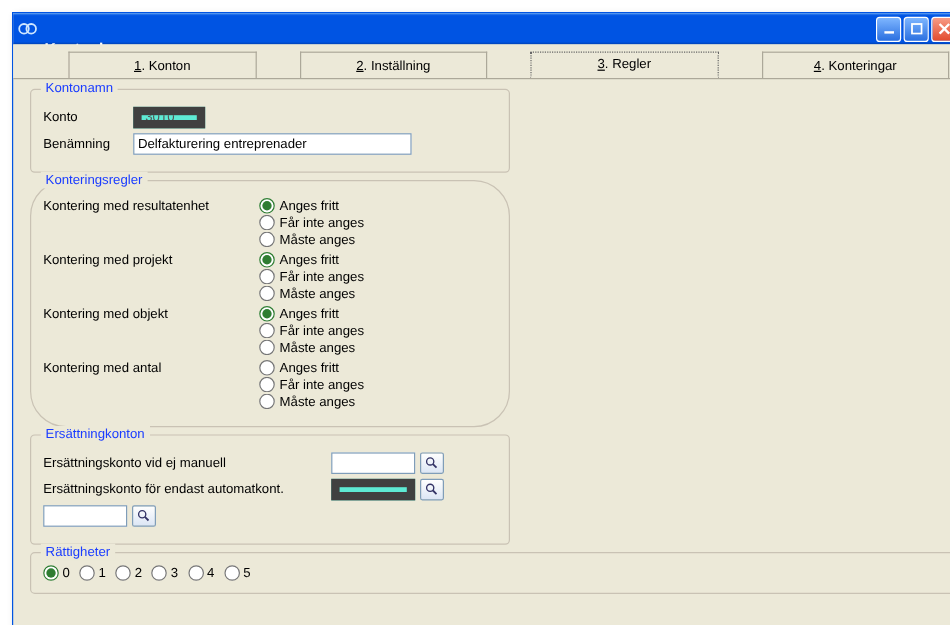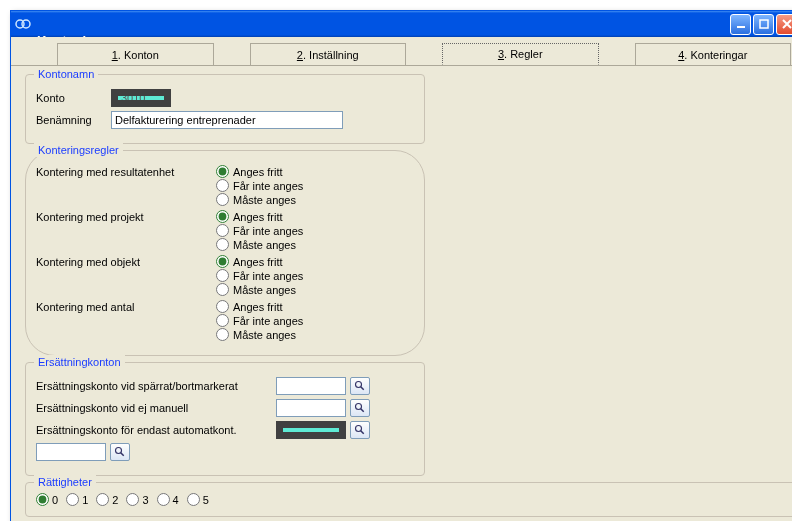--- a/index.html
+++ b/index.html
@@ -280,30 +280,20 @@
               <span>Måste anges</span>
             </label>
         </div>
       </div>
     </div>
 
     <div class="group" style="width:400px;">
       <span class="legend">Ersättningkonton</span>
 
       <div class="row">
-        <span class="label-xwide">Ersättningskonto vid spärrat/bortmarkerat</span>
-        <input class="text" style="width: 70px;" value="">
-        <span class="lookup-btn">
-          <svg viewBox="0 0 16 16">
-              <circle cx="6" cy="6" r="4" fill="none" stroke="#336" stroke-width="1.5"></circle>
-              <line x1="9" y1="9" x2="13" y2="13" stroke="#336" stroke-width="2"></line>
-            </svg>
-        </span>
-      </div>
-      <div class="row">
         <span class="label-xwide">Ersättningskonto vid ej manuell</span>
         <input class="text" style="width: 70px;" value="">
         <span class="lookup-btn">
           <svg viewBox="0 0 16 16">
               <circle cx="6" cy="6" r="4" fill="none" stroke="#336" stroke-width="1.5"></circle>
               <line x1="9" y1="9" x2="13" y2="13" stroke="#336" stroke-width="2"></line>
             </svg>
         </span>
       </div>
       <div class="row">

